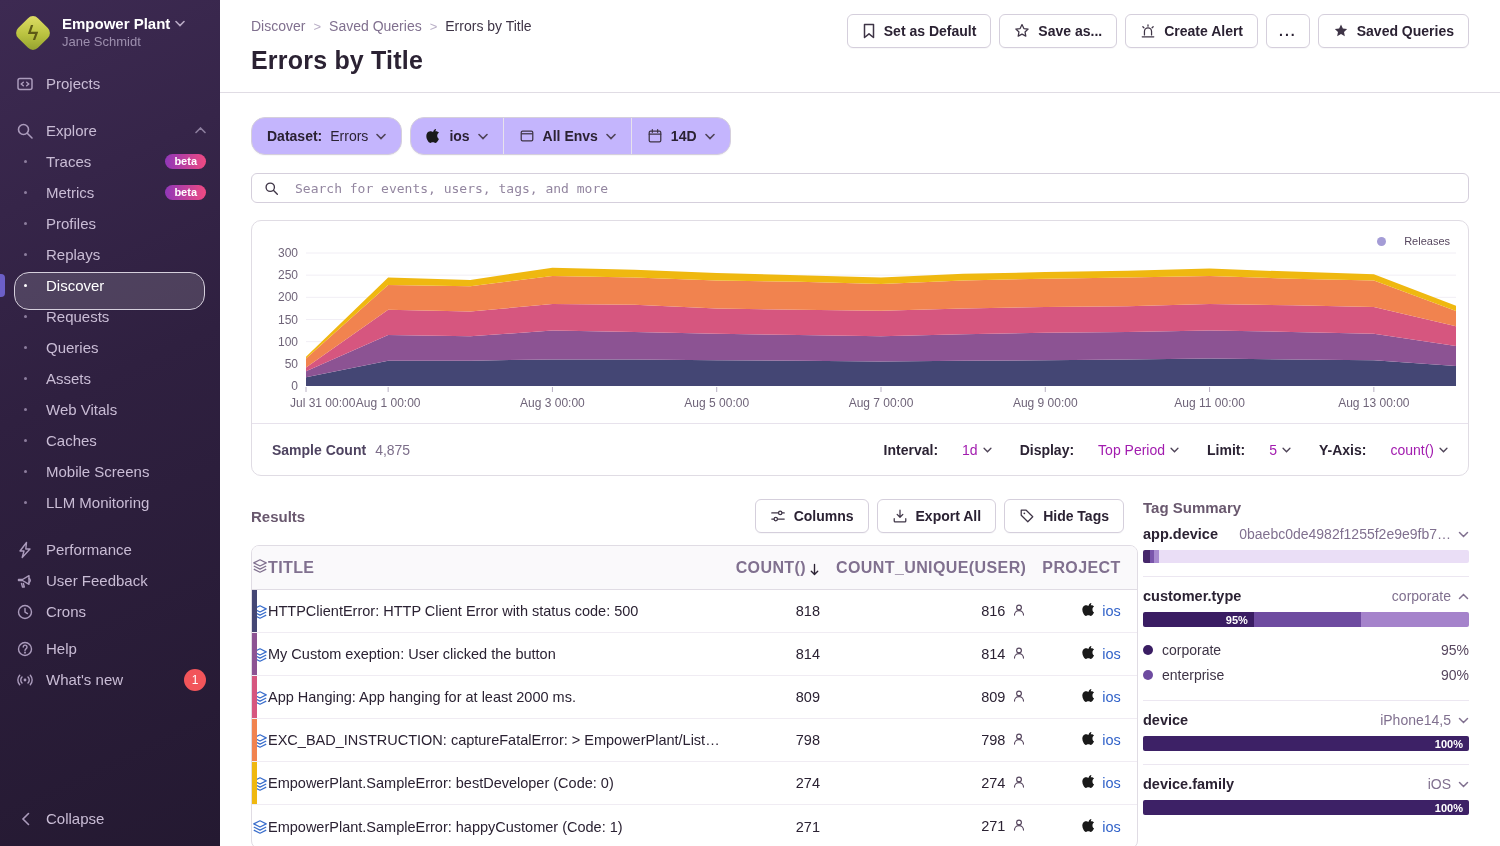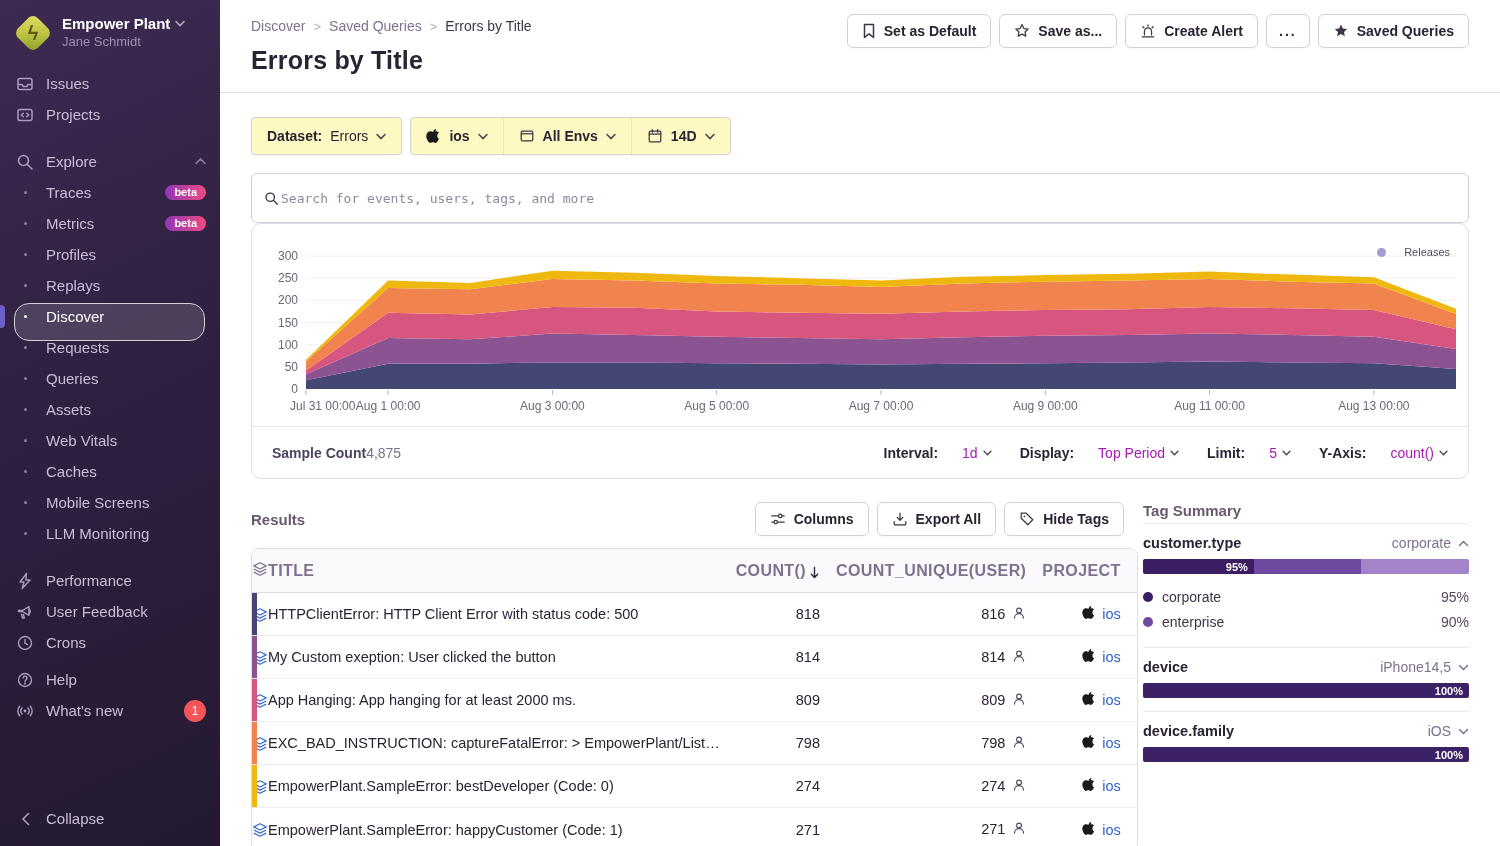--- a/index.html
+++ b/index.html
@@ -52,46 +52,46 @@
   .btn { display:inline-flex; align-items:center; gap:8px; height:34px; padding:0 14px; background:#fff;
     border:1px solid #d5cfdc; border-radius:6px; font-size:14px; font-weight:600; color:#2b2233;
     cursor:pointer; white-space:nowrap; box-shadow:0 1px 1px rgba(40,30,60,.03); }
   .btn .bico { display:flex; color:#3e3446; }
   .btn-more { padding:0 12px; letter-spacing:2px; font-weight:700; }
 
   .content { padding:24px 31px 0; }
 
   
   .filter-row { display:flex; gap:8px; margin-bottom:18px; }
-  .pill { display:flex; align-items:center; background:#fef9c3; border:1px solid #d5cfdc; border-radius:4px;
+  .pill { display:flex; align-items:center; background:#c4b5fd; border:1px solid #d5cfdc; border-radius:14px;
     height:38px; box-shadow:0 1px 1px rgba(40,30,60,.03); cursor:pointer; }
   .pill-seg { display:flex; align-items:center; gap:8px; padding:0 15px; font-size:14px; font-weight:600; height:100%; }
   .pill-seg + .pill-seg { border-left:1px solid #e7e2ec; }
   .pill-label { font-weight:700; }
   .pill-value { font-weight:400; }
   .chev { display:flex; color:#4f4458; }
   .muted-chev { color:#80708f; }
 
-  .search-bar { display:flex; align-items:center; gap:2px; border:1px solid #d5cfdc; border-radius:6px;
-    height:50px; padding:0 12px; background:#fff; }
+  .search-bar { display:flex; align-items:center; gap:16px; border:1px solid #d5cfdc; border-radius:6px;
+    height:30px; padding:0 12px; margin-bottom:17px; background:#fff; }
   .search-bar input { border:none; outline:none; flex:1; font-family:"DejaVu Sans Mono", monospace;
     font-size:13px; color:#2b2233; background:transparent; }
   .search-bar input::placeholder { color:#9386a0; }
 
   
   .chart-card { border:1px solid #e0dce4; border-radius:10px; margin-bottom:23px; background:#fff; position:relative; }
   .chart-area { position:relative; height:202px; }
   .legend { position:absolute; top:14px; right:18px; display:flex; align-items:center; gap:18px;
-    font-size:11px; color:#57475f; cursor:pointer;margin-top:8px; }
+    font-size:11px; color:#57475f; cursor:pointer; }
   .legend-dot { width:9px; height:9px; border-radius:50%; }
   .ytick { font-size:12px; fill:#6f6479; font-family:"Liberation Sans",sans-serif; }
   .xtick { font-size:12px; fill:#6f6479; font-family:"Liberation Sans",sans-serif; }
   .stats-row { border-top:1px solid #e7e2ec; height:52px; display:flex; align-items:center;
     justify-content:space-between; padding:0 20px; font-size:14px; }
-  .stat-left { color:#4e4360; display:flex; align-items:center; }
+  .stat-left { color:#4e4360; display:flex; gap:9px; align-items:center; }
   .stat-left .lab { font-weight:600; }
   .stat-left .val { color:#7c6e8a; }
   .stat-right { display:flex; gap:28px; align-items:center; }
   .stat-ctl { display:flex; align-items:center; gap:5px; cursor:pointer; }
   .stat-ctl .lab { font-weight:700; }
   .stat-ctl .val { color:#a21caf;margin-left:19px; }
 
   
   .content-row { display:flex; gap:19px; align-items:flex-start; }
   .results-col { width:873px; flex:0 0 873px; }
@@ -152,29 +152,20 @@
       <span class="org-name">
           <span>Empower Plant</span>
         <svg class="ic" width="10" height="7" viewBox="0 0 10 7">
             <path d="M1 1.5l4 4 4-4" fill="none" stroke="#b8a9c4" stroke-width="1.6" stroke-linecap="round"></path>
           </svg>
       </span>
       <span class="org-user">Jane Schmidt</span>
     </span>
   </div>
 
-  <div class="sb-item">
-    <span class="sb-ico">
-        <svg class="ic" width="18" height="18" viewBox="0 0 18 18" fill="none" stroke="currentColor" stroke-width="1.5" stroke-linejoin="round">
-          <rect x="2" y="3.5" width="14" height="11" rx="2"></rect>
-          <path d="M2 9.5h4l1.3 2h3.4l1.3-2h4"></path>
-        </svg>
-      </span>
-    <span class="sb-label">Issues</span>
-  </div>
   <div class="sb-item">
     <span class="sb-ico">
         <svg class="ic" width="18" height="18" viewBox="0 0 18 18" fill="none" stroke="currentColor" stroke-width="1.5" stroke-linejoin="round" stroke-linecap="round">
           <rect x="2" y="3.5" width="14" height="11" rx="2"></rect>
           <path d="M7.3 7.2L5.2 9l2.1 1.8M10.7 7.2L12.8 9l-2.1 1.8"></path>
         </svg>
       </span>
     <span class="sb-label">Projects</span>
   </div>
 
@@ -741,20 +732,41 @@
                     <span class="proj-link">ios</span>
                   </span></td>
               </tr>
             </tbody>
         </table>
       </div>
 
       <div class="tags-col">
         <div class="tags-title">Tag Summary</div>
 
+        <div class="tag-section no-line" style="padding-top:6px">
+          <div class="tag-head">
+            <span class="tag-key">app.device</span>
+            <span class="tag-val">
+              <span class="tv">0baebc0de4982f1255f2e9e9fb7…</span>
+              <span class="chev muted-chev">
+                  <svg class="ic" width="11" height="7" viewBox="0 0 10 7">
+                    <path d="M1 1.5l4 4 4-4" fill="none" stroke="currentColor" stroke-width="1.5" stroke-linecap="round"></path>
+                  </svg>
+                </span>
+            </span>
+          </div>
+          <div class="tagbar" style="height:13px">
+            <div class="segs">
+                <span class="seg" style="width: 2%; background: rgb(70, 39, 107);"></span>
+                <span class="seg" style="width: 1.4%; background: rgb(122, 85, 171);"></span>
+                <span class="seg" style="width: 1.4%; background: rgb(169, 139, 208);"></span>
+                <span class="seg" style="width: 95.2%; background: rgb(234, 222, 246);"></span>
+              </div>
+          </div>
+        </div>
 
         <div class="tag-section" style="border-top:1px solid #ece7f1; border-bottom:none">
           <div class="tag-head">
             <span class="tag-key">customer.type</span>
             <span class="tag-val">
               <span class="tv">corporate</span>
               <span class="chev muted-chev">
                   <svg class="ic" width="11" height="7" viewBox="0 0 10 7">
                     <path d="M1 5.5l4-4 4 4" fill="none" stroke="currentColor" stroke-width="1.5" stroke-linecap="round"></path>
                   </svg>

